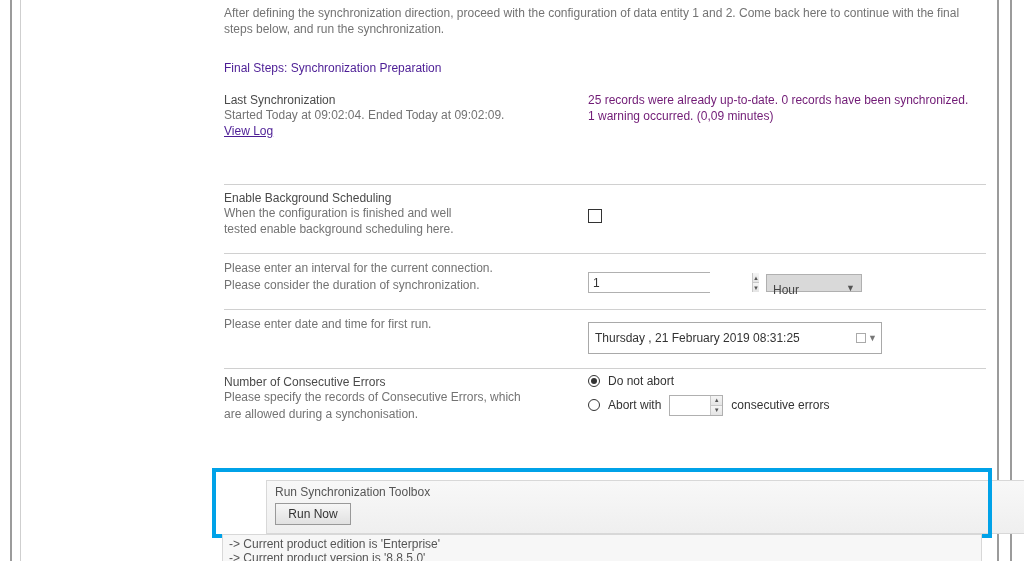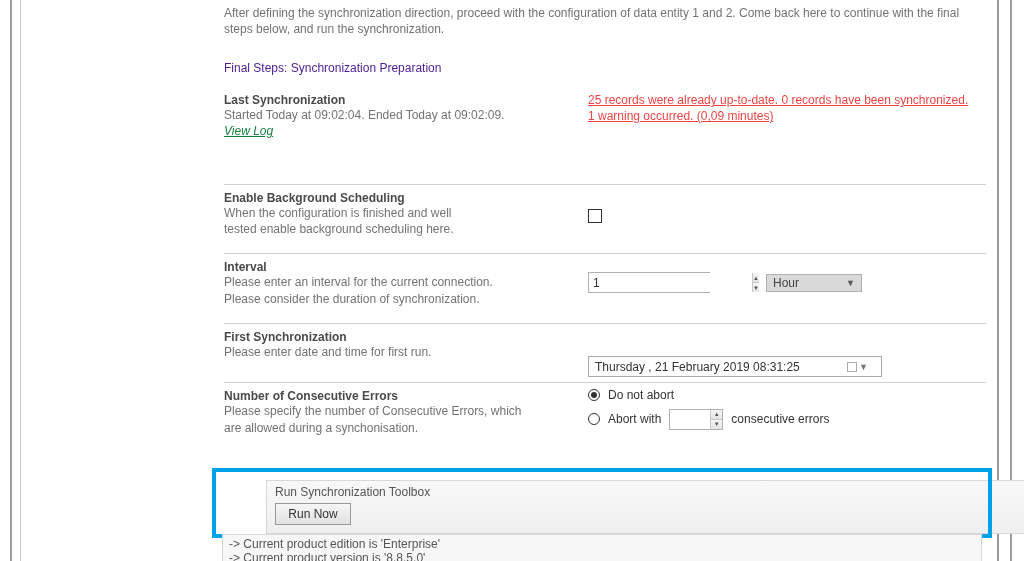--- a/index.html
+++ b/index.html
@@ -36,31 +36,30 @@
   .final-steps { padding: 24px 0 0 14px; color: #4c1d95; }
   .section {
     padding: 18px 14px 2px 14px;
     position: relative;
   }
   .divider {
     border: 0;
     border-top: 1px solid #d0d0d0;
     margin: 14px 14px 0 14px;
   }
-  .sec-title { font-weight: bold; color: #4a4a4a; }
+  .sec-title { font-weight: normal; color: #4a4a4a; }
   .sec-sub { color: #737373; margin-top: 1px; line-height: 1.3; }
-  .link { color: #15803d; text-decoration: underline; cursor: pointer; font-style: italic; }
+  .link { color: #4c1d95; text-decoration: underline; cursor: pointer; }
   .status-msg {
     position: absolute;
     left: 378px;
     top: 18px;
     width: 390px;
-    color: #ef4444;
+    color: #701a75;
     line-height: 1.32;
-    text-decoration: underline;
   }
   .cb {
     position: absolute;
     left: 378px;
     top: 24px;
     width: 14px; height: 14px;
     border: 1px solid #333;
     background: #fff;
   }
   .interval-row {
@@ -103,40 +102,38 @@
     line-height: 6px;
     color: #555;
   }
   .spinbtns button:first-child { border-bottom: 1px solid #c8c8c8; }
   .combo {
     display: inline-flex;
     width: 96px;
     height: 15px;
     border: 1px solid #b0b0b0;
     background: #d9d9d9;
-    align-items: center;
     justify-content: space-between;
     padding: 8px 6px;
     color: #444;
   }
   .combo .chev { font-size: 9px; color: #555; }
   .datebox {
     position: absolute;
     left: 378px;
     top: 12px;
     width: 294px;
-    height: 21px;
+    height: 32px;
     border: 1px solid #a9a9a9;
     background: #fff;
     display: flex;
     align-items: center;
     justify-content: space-between;
-    padding: 0 11px 0 6px;
+    padding: 0 2px 0 6px;
     color: #333;
-    margin-top: 20px;
   }
   .datebox .calbtn {
     display: inline-flex;
     align-items: center;
     gap: 2px;
     font-size: 9px;
     color: #777;
     padding: 0 2px;
   }
   .calicon {
@@ -239,57 +236,55 @@
 
     <div class="section" style="padding-top:6px">
       <div class="sec-title">Enable Background Scheduling</div>
       <div class="sec-sub" style="width:260px">When the configuration is finished and well tested enable background scheduling here.</div>
       <div class="cb"></div>
     </div>
 
     <hr class="divider">
 
     <div class="section" style="padding-top:6px">
-      <div class="sec-title">Interval</div>
       <div class="sec-sub">Please enter an interval for the current connection.</div>
       <div class="sec-sub">Please consider the duration of synchronization.</div>
       <div class="interval-row">
         <div class="spinbox">
           <input value="1" style="">
           <div class="spinbtns">
             <button>▲</button>
             <button>▼</button>
           </div>
         </div>
         <div class="combo">
           <span>Hour</span>
           <span class="chev">▼</span>
         </div>
       </div>
     </div>
 
     <hr class="divider">
 
     <div class="section" style="padding-top:6px; height:44px">
-      <div class="sec-title">First Synchronization</div>
       <div class="sec-sub">Please enter date and time for first run.</div>
       <div class="datebox">
         <span>Thursday  , 21  February   2019 08:31:25</span>
         <span class="calbtn">
           <span class="calicon"></span>
           <span>▼</span>
         </span>
       </div>
     </div>
 
     <hr class="divider">
 
     <div class="section" style="padding-top:6px; height:60px">
       <div class="sec-title">Number of Consecutive Errors</div>
-      <div class="sec-sub">Please specify the number of Consecutive Errors, which</div>
+      <div class="sec-sub">Please specify the records of Consecutive Errors, which</div>
       <div class="sec-sub">are allowed during a synchonisation.</div>
       <div class="radio-group">
         <div class="radio-row">
           <span class="radio checked">
               <span class="dot"></span>
             </span>
           <span>Do not abort</span>
         </div>
         <div class="radio-row">
           <span class="radio"></span>

